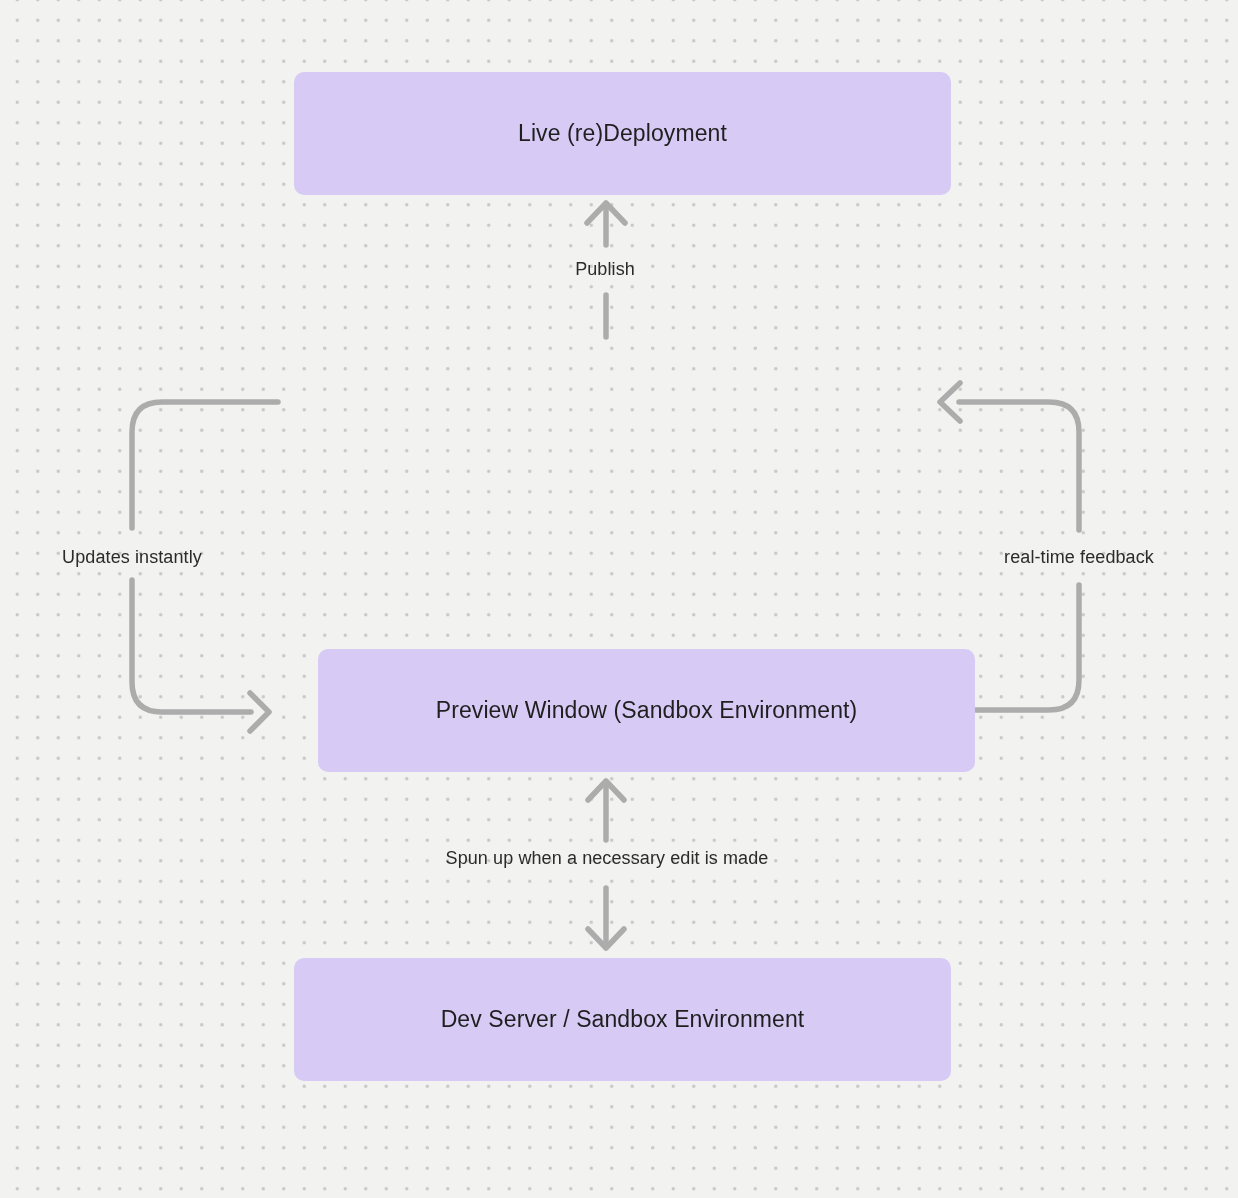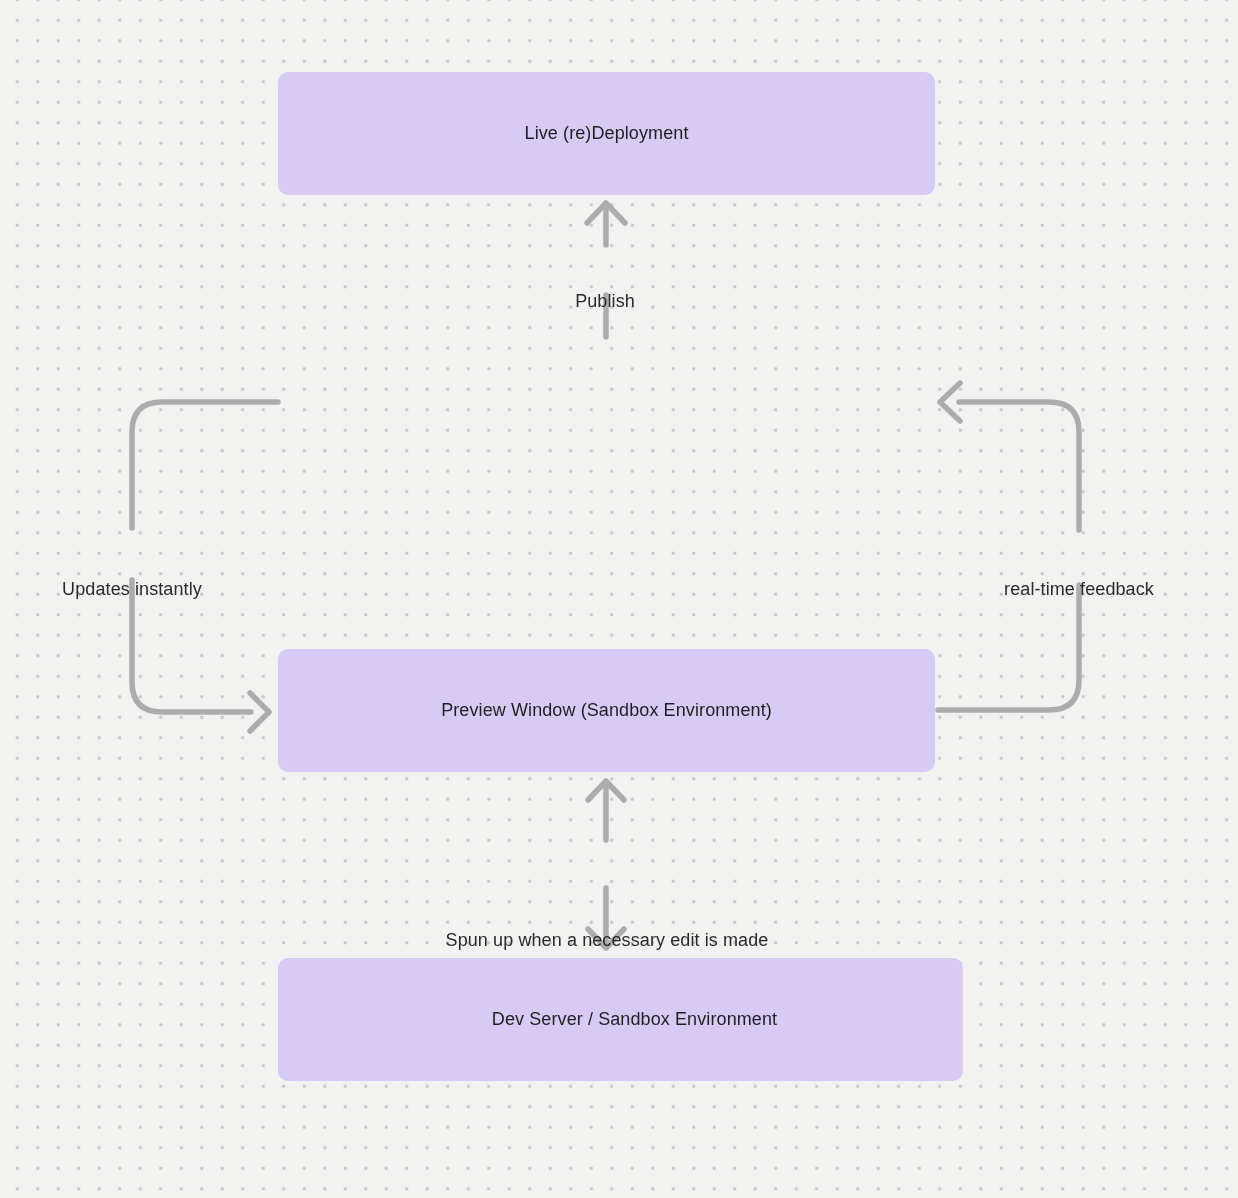--- a/index.html
+++ b/index.html
@@ -21,41 +21,40 @@
   }
   .edges path {
     fill: none;
     stroke: var(--edge-stroke, #acacac);
     stroke-width: 5.5;
     stroke-linecap: round;
     stroke-linejoin: round;
   }
   .node {
     position: absolute;
-    left: 278px;
+    left: 294px;
     width: 657px;
     height: 123px;
     border-radius: 10px;
     background: var(--node-fill, #d7cbf5);
     display: flex;
     align-items: center;
     justify-content: center;
     text-align: center;
-    font-size: 18px;
+    font-size: 23px;
     color: var(--node-text, #1f1f1f);
     letter-spacing: 0.1px;
   }
   .edge-label {
     position: absolute;
     transform: translate(-50%, -50%);
     font-size: 18px;
     color: var(--label-text, #2b2b2b);
     white-space: nowrap;
     letter-spacing: 0.1px;
-    margin-top: 32px;
   }
 </style>
 </head>
 <body>
 
 <div class="canvas">
 
   <svg class="edges" viewBox="0 0 1238 1198" xmlns="http://www.w3.org/2000/svg" aria-hidden="true">
 
     <g>
@@ -80,25 +79,25 @@
       <path d="M606 840 L606 786"></path>
       <path d="M588 800 L606 781 L624 800"></path>
       <path d="M606 888 L606 942"></path>
       <path d="M588 929 L606 948 L624 929"></path>
     </g>
   </svg>
 
   <div class="node" style="top: 72px;">
     <span>Live (re)Deployment</span>
   </div>
-  <div class="node" style="top: 649px;">
+  <div class="node" style="top: 649px; margin-left: 24px;">
     <span>Preview Window (Sandbox Environment)</span>
   </div>
-  <div class="node" style="top: 958px; padding-left: 28px;">
+  <div class="node" style="top: 958px;">
     <span>Dev Server / Sandbox Environment</span>
   </div>
 
   <div class="edge-label" style="left: 605px;  top: 269px;">Publish</div>
   <div class="edge-label" style="left: 132px;  top: 557px; text-align: center;">Updates instantly</div>
   <div class="edge-label" style="left: 1079px; top: 557px;">real-time feedback</div>
-  <div class="edge-label" style="left: 607px;  top: 908px;">Spun up when a necessary edit is made</div>
+  <div class="edge-label" style="left: 607px;  top: 858px;">Spun up when a necessary edit is made</div>
 
 </div>
 
 </body></html>

